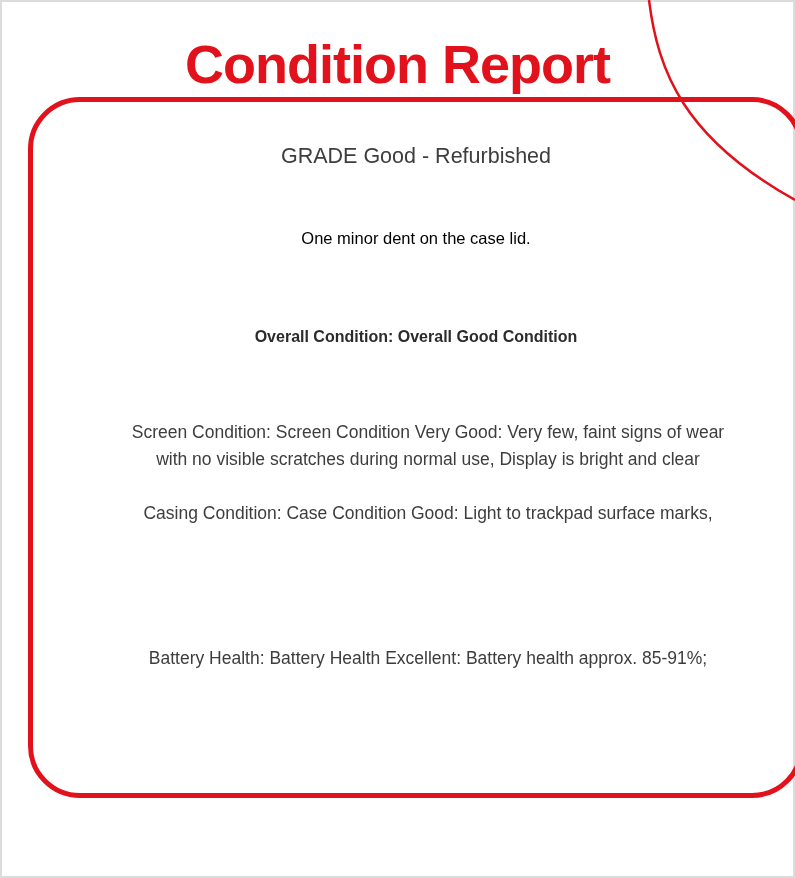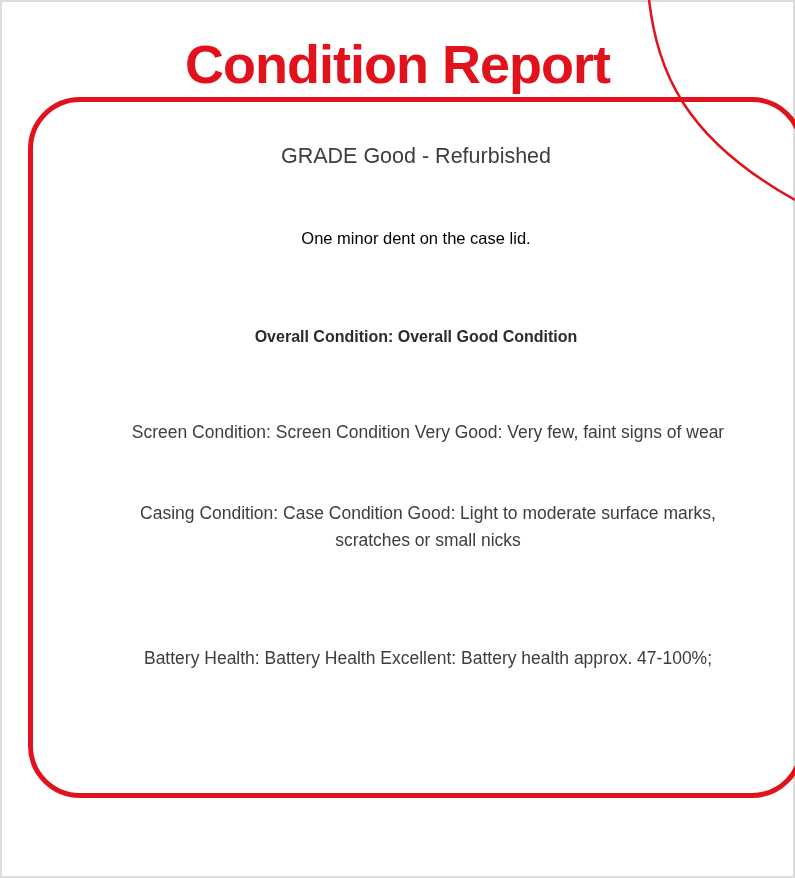--- a/index.html
+++ b/index.html
@@ -111,27 +111,27 @@
   <section class="report-box">
 
     <h2 class="grade-heading">GRADE Good - Refurbished</h2>
 
     <p class="cosmetic-note">One minor dent on the case lid.</p>
 
     <p class="overall-line">Overall Condition: Overall Good Condition</p>
 
     <p class="cond cond-0">
       <span class="ln">Screen Condition: Screen Condition Very Good: Very few, faint signs of wear</span>
+      <span class="ln">with no visible scratches during normal use, Display is bright and clear</span>
     </p>
 
     <p class="cond cond-1">
-      <span class="ln">Casing Condition: Case Condition Good: Light to moderate surface marks,</span>
-      <span class="ln">scratches or small nicks</span>
+      <span class="ln">Casing Condition: Case Condition Good: Light to trackpad surface marks,</span>
     </p>
 
 
     <p class="cond cond-3">
-      <span class="ln">Battery Health: Battery Health Excellent: Battery health approx. 47-100%;</span>
+      <span class="ln">Battery Health: Battery Health Excellent: Battery health approx. 85-91%;</span>
     </p>
 
   </section>
 
 </main>
 
 </body></html>

